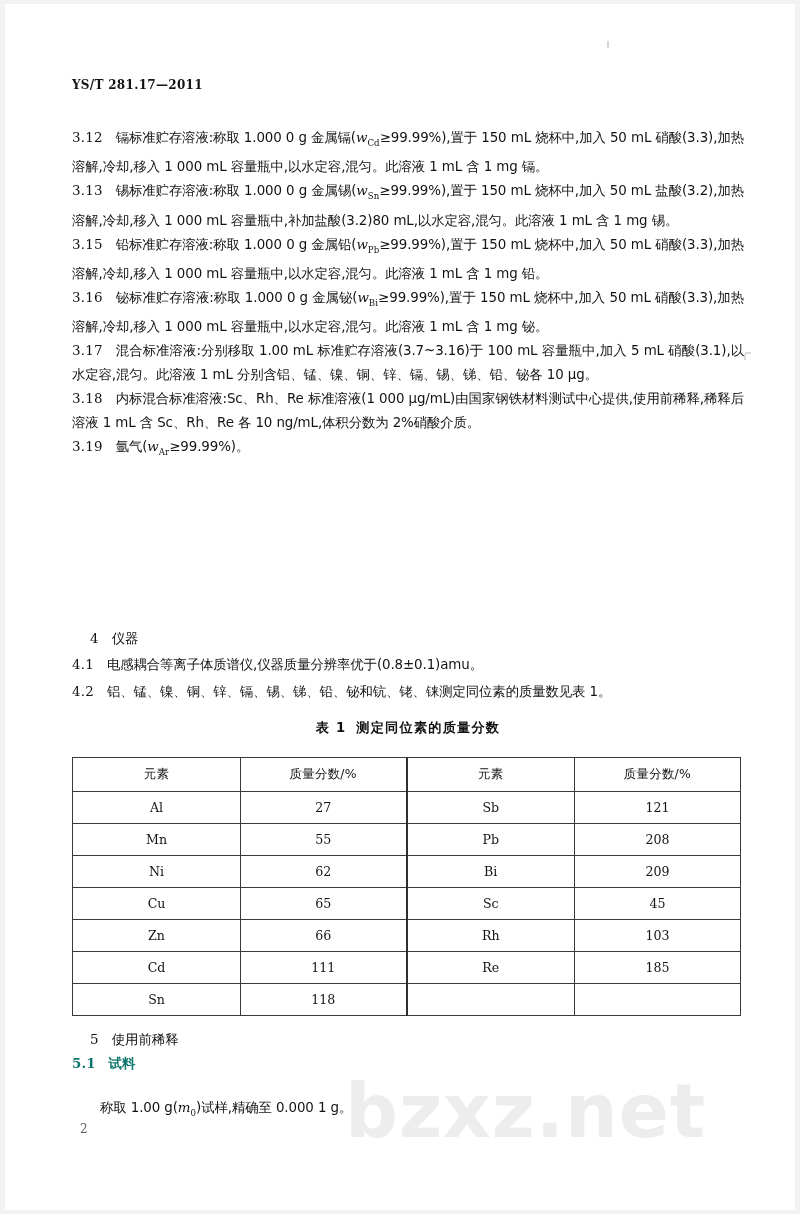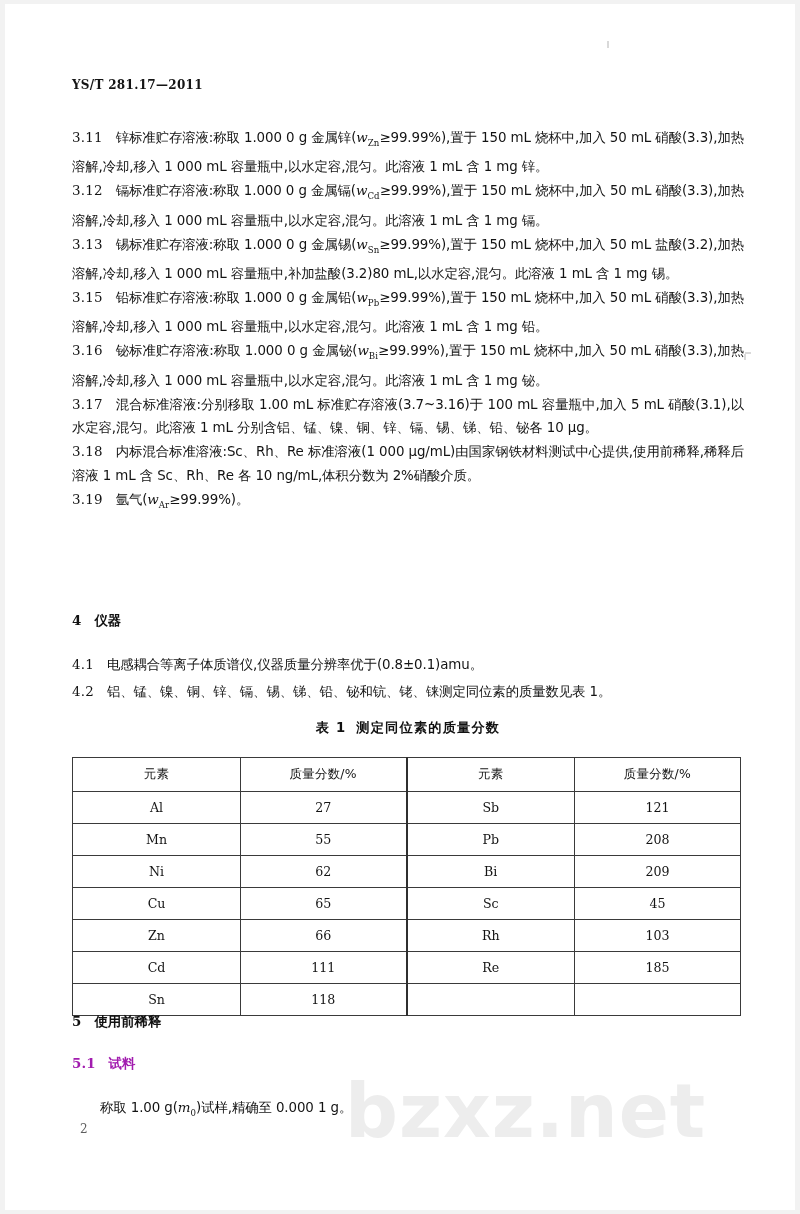--- a/index.html
+++ b/index.html
@@ -98,31 +98,31 @@
     font-size: 8.6px;
   }
   i.var {
     font-family: "DejaVu Serif", "Liberation Serif", serif;
     font-style: italic;
   }
 
   
   .h-section {
     font-family: "DejaVu Sans", "Liberation Sans", sans-serif;
+    font-weight: normal;
+    font-size: 13.4px;
+    color: #111;
+    margin: 18px;
+  }
+  .h-section .gap { display: inline-block; width: 13px; }
+  .h-sub {
+    font-family: "DejaVu Sans", "Liberation Sans", sans-serif;
     font-weight: bold;
     font-size: 13.4px;
-    color: #111;
-    margin: 0;
-  }
-  .h-section .gap { display: inline-block; width: 13px; }
-  .h-sub {
-    font-family: "DejaVu Sans", "Liberation Sans", sans-serif;
-    font-weight: bold;
-    font-size: 13.4px;
-    color: #a21caf;
+    color: #0f766e;
     margin: 0;
   }
   .h-sub .gap { display: inline-block; width: 13px; }
 
   
   .table-caption {
     text-align: center;
     font-family: "DejaVu Sans", "Liberation Sans", sans-serif;
     font-weight: bold;
     font-size: 13.2px;
@@ -191,21 +191,20 @@
   <div id="watermark">bzxz.net</div>
 
   <div class="speck" style="left:607px;top:41px;width:2px;height:7px;"></div>
   <div class="speck" style="left:745px;top:352px;width:6px;height:2px;"></div>
   <div class="speck" style="left:744px;top:354px;width:2px;height:6px;"></div>
 
   <div class="doc-header">YS/T 281.17—2011</div>
 
   <div class="content" style="top:126px;">
 
-    <p class="para"><span class="num lat">3.11</span><span class="gap"></span><span>锌标准贮存溶液:称取 1.000 0 g 金属锌(</span><i class="var">w</i><sub class="lat">Zn</sub><span>≥99.99%),置于 150 mL 烧杯中,加入 50 mL 硝酸(3.3),加热溶解,冷却,移入 1 000 mL 容量瓶中,以水定容,混匀。此溶液 1 mL 含 1 mg 锌。</span></p>
 
     <p class="para"><span class="num lat">3.12</span><span class="gap"></span><span>镉标准贮存溶液:称取 1.000 0 g 金属镉(</span><i class="var">w</i><sub class="lat">Cd</sub><span>≥99.99%),置于 150 mL 烧杯中,加入 50 mL 硝酸(3.3),加热溶解,冷却,移入 1 000 mL 容量瓶中,以水定容,混匀。此溶液 1 mL 含 1 mg 镉。</span></p>
 
     <p class="para"><span class="num lat">3.13</span><span class="gap"></span><span>锡标准贮存溶液:称取 1.000 0 g 金属锡(</span><i class="var">w</i><sub class="lat">Sn</sub><span>≥99.99%),置于 150 mL 烧杯中,加入 50 mL 盐酸(3.2),加热溶解,冷却,移入 1 000 mL 容量瓶中,补加盐酸(3.2)80 mL,以水定容,混匀。此溶液 1 mL 含 1 mg 锡。</span></p>
 
 
     <p class="para"><span class="num lat">3.15</span><span class="gap"></span><span>铅标准贮存溶液:称取 1.000 0 g 金属铅(</span><i class="var">w</i><sub class="lat">Pb</sub><span>≥99.99%),置于 150 mL 烧杯中,加入 50 mL 硝酸(3.3),加热溶解,冷却,移入 1 000 mL 容量瓶中,以水定容,混匀。此溶液 1 mL 含 1 mg 铅。</span></p>
 
     <p class="para"><span class="num lat">3.16</span><span class="gap"></span><span>铋标准贮存溶液:称取 1.000 0 g 金属铋(</span><i class="var">w</i><sub class="lat">Bi</sub><span>≥99.99%),置于 150 mL 烧杯中,加入 50 mL 硝酸(3.3),加热溶解,冷却,移入 1 000 mL 容量瓶中,以水定容,混匀。此溶液 1 mL 含 1 mg 铋。</span></p>
 

